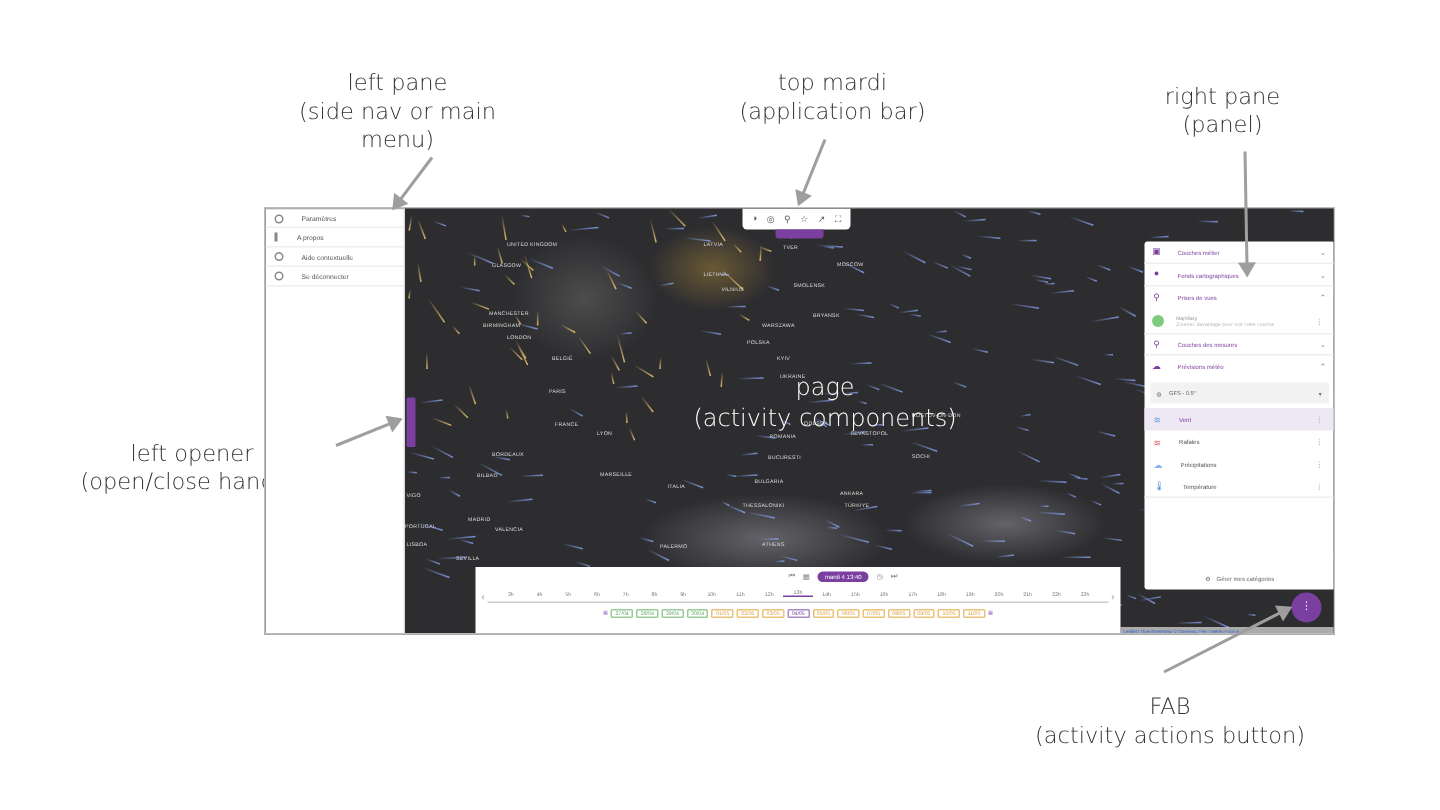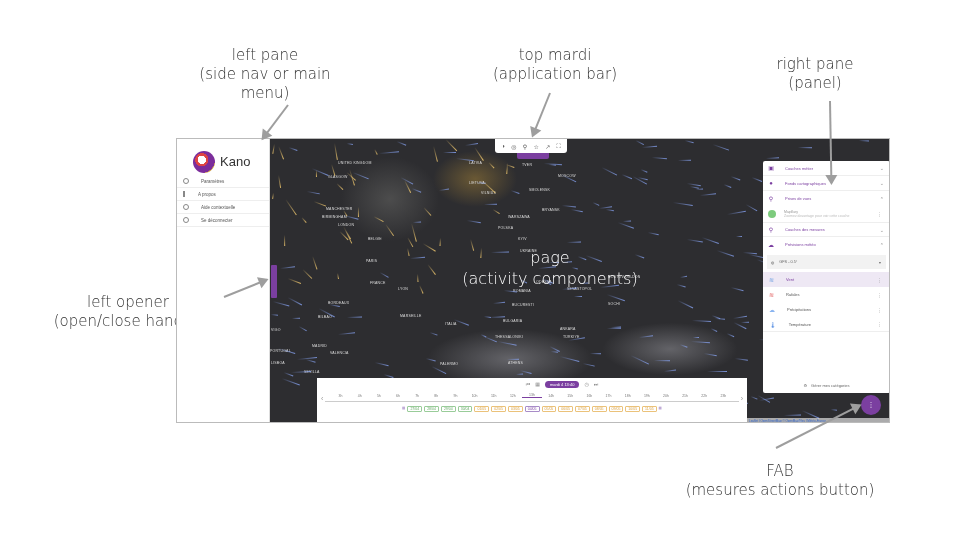--- a/index.html
+++ b/index.html
@@ -60,34 +60,30 @@
 (side nav or main menu)</div>
 <div class="annot" style="left:470px;top:46px;width:170px;white-space:pre-line">top mardi
 (application bar)</div>
 <div class="annot" style="left:765px;top:55px;width:100px;white-space:pre-line">right pane
 (panel)</div>
 <div class="annot" style="left:445px;top:247px;width:210px;font-size:16px;line-height:21px;color:#fff;white-space:pre-line;z-index:20">page
 (activity components)</div>
 <div class="annot" style="left:28px;top:293px;width:200px;white-space:pre-line">left opener
 (open/close handle)</div>
 <div class="annot" style="left:660px;top:462px;width:240px;white-space:pre-line">FAB
-(mesures actions button)</div>
+(activity actions button)</div>
 
 <div class="arrow" style="left:288px;top:104px;width:42px;transform:rotate(127deg);z-index:20"></div>
 <div class="arrow" style="left:550px;top:92px;width:46px;transform:rotate(112deg);z-index:20"></div>
 <div class="arrow" style="left:830px;top:100px;width:82px;transform:rotate(89deg);z-index:20"></div>
 <div class="arrow" style="left:224px;top:296px;width:46px;transform:rotate(-22deg);z-index:20"></div>
 <div class="arrow" style="left:776px;top:447px;width:94px;transform:rotate(-27deg);z-index:20"></div>
 
 <div id="app">
   <div id="leftpane">
-    <div class="logo">
-      <div class="logo-globe"></div>
-      <span class="logo-text">Kano</span>
-    </div>
     <div class="nav-item">
         <span class="nav-icon"></span>
         <span>Paramètres</span>
       </div>
     <div class="nav-item">
         <span class="nav-icon" style="border-radius:0;width:3px;border-width:0 0 0 2px"></span>
         <span>A propos</span>
       </div>
     <div class="nav-item">
         <span class="nav-icon"></span>

